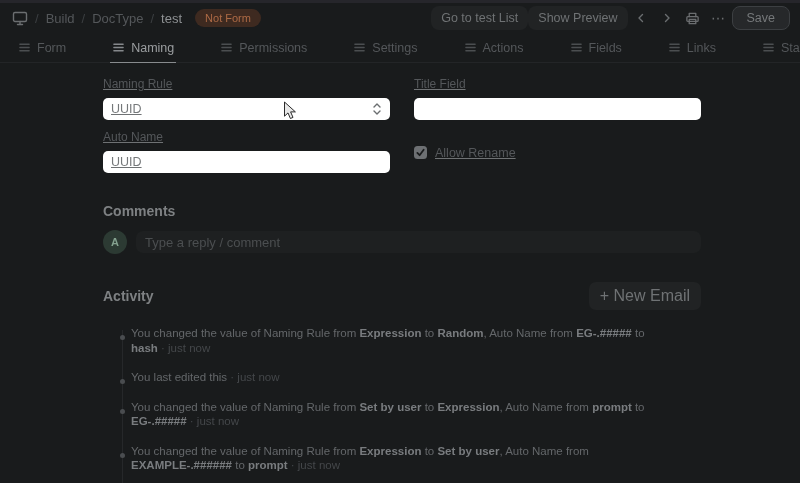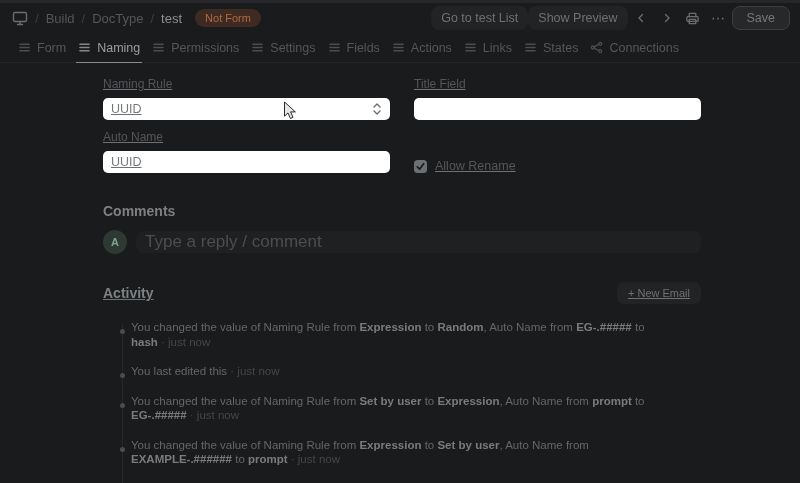--- a/index.html
+++ b/index.html
@@ -36,68 +36,68 @@
     width:26px; height:24px; display:flex; align-items:center; justify-content:center;
     border-radius:8px; font-size:14px;
   }
   .btn.save {
     background:#26282a; border:1px solid #3c3f42; color:#75787a; padding:4px 14px;
   }
   svg.stroke { stroke:#6b6e70; fill:none; stroke-width:1.4; stroke-linecap:round; stroke-linejoin:round; }
 
   
   .tabbar {
-    display:flex; gap:8px; padding:0 16px; height:30px;
+    display:flex; gap:42px; padding:0 16px; height:30px;
     border-bottom:1px solid #232527; align-items:stretch;
   }
   .tab {
     display:flex; align-items:center; gap:6px; font-size:12.5px; color:#54575a;
     cursor:pointer; border-bottom:1.5px solid transparent; margin-bottom:-1px; padding:0 2px;
   }
   .tab svg { stroke:#4b4e50; }
   .tab.active { color:#9b9ea0; border-bottom-color:#888b8e; }
   .tab.active svg { stroke:#85888b; }
 
   
   .content { width:598px; margin:14px 0 0 103px; }
   .form-grid { display:grid; grid-template-columns:287px 287px; column-gap:24px; row-gap:10px;text-decoration:underline; }
   .field label { display:block; font-size:12px; color:#54575a; margin-bottom:7px; }
   .control {
     height:22px; background:#ffffff; border-radius:5px; width:100%;
     display:flex; align-items:center; padding:0 8px; font-size:12.5px; color:#75787a;
   }
   .control.select { justify-content:space-between; cursor:pointer; }
-  .checkbox-row { display:flex; align-items:flex-end; gap:8px; margin-top:16px; }
+  .checkbox-row { display:flex; align-items:flex-start; gap:8px; margin-top:16px; }
   .checkbox {
     width:13px; height:13px; background:#6d7073; border-radius:3.5px;
     display:flex; align-items:center; justify-content:center; cursor:pointer;
   }
   .checkbox svg { stroke:#1b1d1e; stroke-width:2; fill:none; stroke-linecap:round; stroke-linejoin:round; }
   .checkbox-row span { font-size:12.5px; color:#54575a; }
 
   .section-title { font-size:14px; font-weight:700; color:#7e8183; }
 
   .comments { margin-top:30px; }
   .comment-row { display:flex; align-items:center; gap:9px; margin-top:11px; }
   .avatar {
     width:24px; height:24px; border-radius:50%; background:#2c3a33; color:#84a18f;
     font-size:11px; font-weight:600; display:flex; align-items:center; justify-content:center;
     flex:0 0 auto;
   }
   .comment-input {
     flex:1; height:22px; background:#1e2021; border:none; border-radius:7px;
-    padding:0 9px; font-family:inherit; font-size:17px; color:#c4b5fd;
+    padding:0 9px; font-family:inherit; font-size:13px; color:#c4b5fd;
   }
   .comment-input::placeholder { color:#4b4e50; }
 
   .activity { margin-top:28px; }
-  .activity-head { display:flex; align-items:center; justify-content:space-between;text-decoration:underline; }
+  .activity-head { display:flex; align-items:center; justify-content:space-between; }
   .new-email-btn {
     background:#212324; color:#6f7274; border:none; border-radius:7px;
-    font-family:inherit; font-size:11px; font-weight:500; padding:5px 11px; cursor:pointer;text-align:right;
+    font-family:inherit; font-size:16px; font-weight:500; padding:5px 11px; cursor:pointer;text-align:right;
   }
   .timeline { list-style:none; position:relative; margin-top:16px; padding-bottom:40px; }
   .timeline::before {
     content:""; position:absolute; left:19px; top:4px; bottom:0; width:1px; background:#26282a;
   }
   .timeline li { position:relative; padding-left:28px; margin-bottom:15px; }
   .timeline li .dot {
     position:absolute; left:17px; top:9px; width:5px; height:5px; border-radius:50%;
     background:#4a4d50;
   }
@@ -188,29 +188,29 @@
         </svg>
       </span>
       <span>Settings</span>
     </div>
     <div class="tab">
       <span style="display: flex;">
         <svg class="stroke" width="13" height="13" viewBox="0 0 14 14">
           <path d="M2 3.5h10M2 7h10M2 10.5h10"></path>
         </svg>
       </span>
+      <span>Actions</span>
+    </div>
+    <div class="tab">
+      <span style="display: flex;">
+        <svg class="stroke" width="13" height="13" viewBox="0 0 14 14">
+          <path d="M2 3.5h10M2 7h10M2 10.5h10"></path>
+        </svg>
+      </span>
       <span>Fields</span>
-    </div>
-    <div class="tab">
-      <span style="display: flex;">
-        <svg class="stroke" width="13" height="13" viewBox="0 0 14 14">
-          <path d="M2 3.5h10M2 7h10M2 10.5h10"></path>
-        </svg>
-      </span>
-      <span>Actions</span>
     </div>
     <div class="tab">
       <span style="display: flex;">
         <svg class="stroke" width="13" height="13" viewBox="0 0 14 14">
           <path d="M2 3.5h10M2 7h10M2 10.5h10"></path>
         </svg>
       </span>
       <span>Links</span>
     </div>
     <div class="tab">

